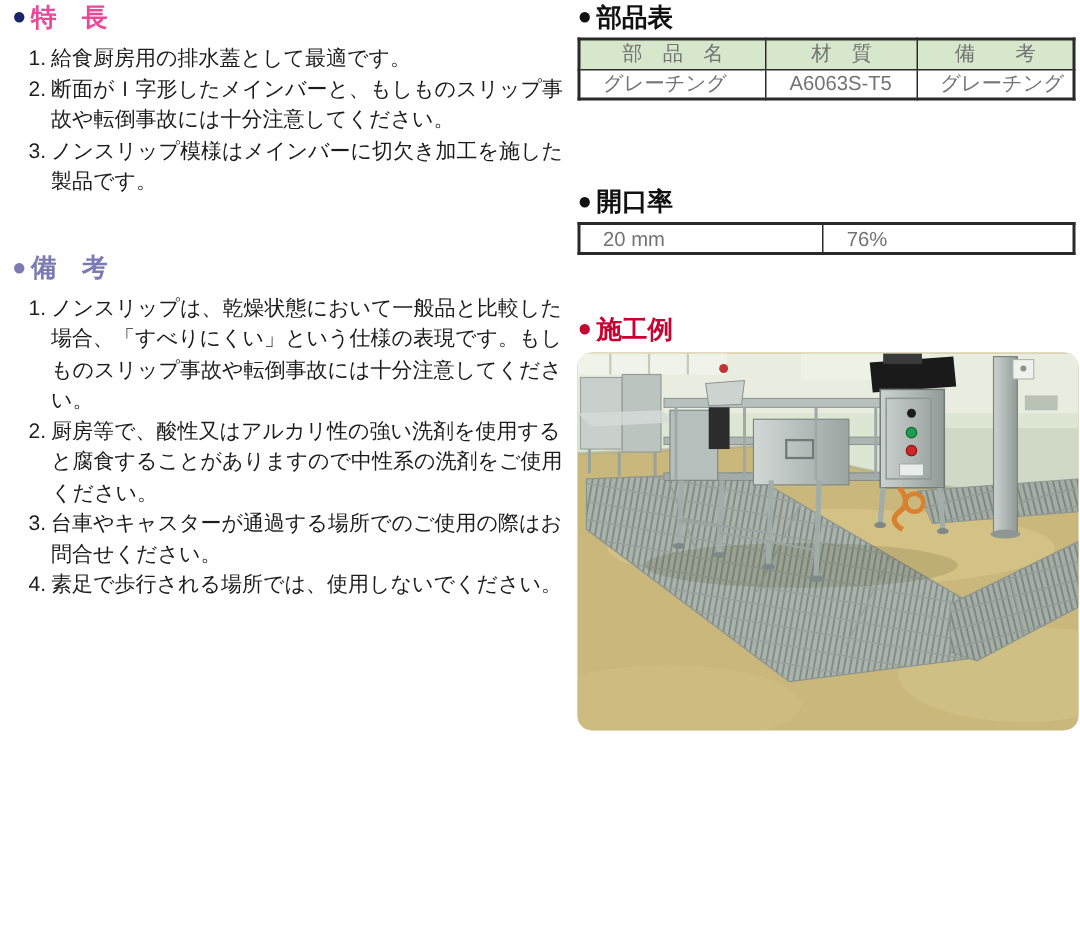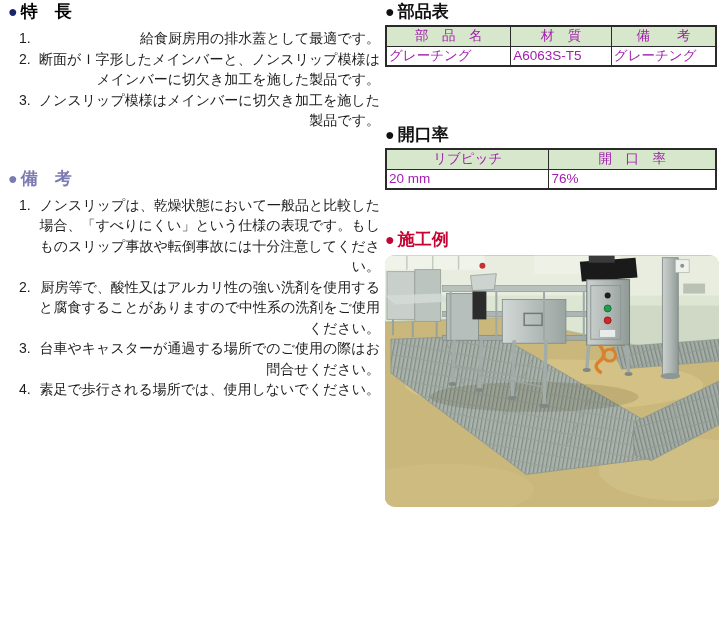--- a/index.html
+++ b/index.html
@@ -9,37 +9,37 @@
     font-family: "Liberation Sans", "DejaVu Sans", sans-serif;
     color: #1b1b1b;
   }
   .col-left  { position: absolute; left: 8px;   top: 2px; width: 372px; }
   .col-right { position: absolute; left: 385px; top: 2px; width: 332px; }
 
   .sec-head { display: flex; align-items: center; gap: 3px; font-weight: bold;
               font-size: 17px; line-height: 20px; }
   .sec-head .bullet { font-size: 16px; line-height: 20px; }
   .head-navy  .bullet { color: #18256b; }
-  .head-navy  .label  { color: #000000; }
+  .head-navy  .label  { color: #ec4899; }
   .head-purple .bullet, .head-purple .label { color: #7b7ab2; }
   .head-black  .bullet, .head-black  .label { color: #111111; }
   .head-red    .bullet, .head-red    .label { color: #c60433; }
 
   .num-list { margin: 6px 0 0 11px; font-size: 14px; line-height: 20.5px; color: #1c1c1c; }
   .num-item { display: flex; }
   .num-item .num { flex: 0 0 15px; }
-  .num-item .txt { flex: 1; text-align: right; }
+  .num-item .txt { flex: 1; }
 
   .remarks-head { margin-top: 38px; }
 
   table.tbl { border-collapse: collapse; width: 332px; table-layout: fixed;
               margin-top: 3px; border: 2px solid #2a2a2a; }
   .tbl th, .tbl td { border: 1px solid #2a2a2a; height: 20px; 
               vertical-align: middle; font-size: 13.5px; font-weight: normal;
-              padding: 0 2px; color: #a21caf; white-space: nowrap; }
+              padding: 0 15px; color: #737373; white-space: nowrap; }
   .tbl th { background: #d7e7cb; }
   .tbl td { background: #ffffff; }
 
   .opening-head { margin-top: 58px; }
   .example-head { margin-top: 40px; }
 
   .photo { margin-top: 5px; width: 334px; height: 252px; border-radius: 10px;
            overflow: hidden; position: relative; background: #c9b77c; }
   .photo svg { display: block; width: 334px; height: 252px; }
 </style>
@@ -52,21 +52,21 @@
     <span class="bullet">●</span>
     <span class="label">特　長</span>
   </div>
   <div class="num-list">
     <div class="num-item">
       <span class="num">1.</span>
       <span class="txt">給食厨房用の排水蓋として最適です。</span>
     </div>
     <div class="num-item">
       <span class="num">2.</span>
-      <span class="txt">断面がＩ字形したメインバーと、ノンスリップ模様はメインバーに切欠き加工を施した製品です。</span>
+      <span class="txt">断面がＩ字形したメインバーと、もしものスリップ事故や転倒事故には十分注意してください。</span>
     </div>
     <div class="num-item">
       <span class="num">3.</span>
       <span class="txt">ノンスリップ模様はメインバーに切欠き加工を施した製品です。</span>
     </div>
   </div>
 
   <div class="sec-head head-purple remarks-head">
     <span class="bullet">●</span>
     <span class="label">備　考</span>
@@ -121,24 +121,20 @@
   <div class="sec-head head-black opening-head">
     <span class="bullet">●</span>
     <span class="label">開口率</span>
   </div>
   <table class="tbl">
     <colgroup>
         <col style="width:162px">
         <col style="width:166px">
       </colgroup>
     <tbody>
-        <tr>
-      <th>リブピッチ</th>
-      <th>開　口　率</th>
-    </tr>
     <tr>
       <td>20 mm</td>
       <td>76%</td>
     </tr>
   </tbody>
     </table>
 
   <div class="sec-head head-red example-head">
     <span class="bullet">●</span>
     <span class="label">施工例</span>

